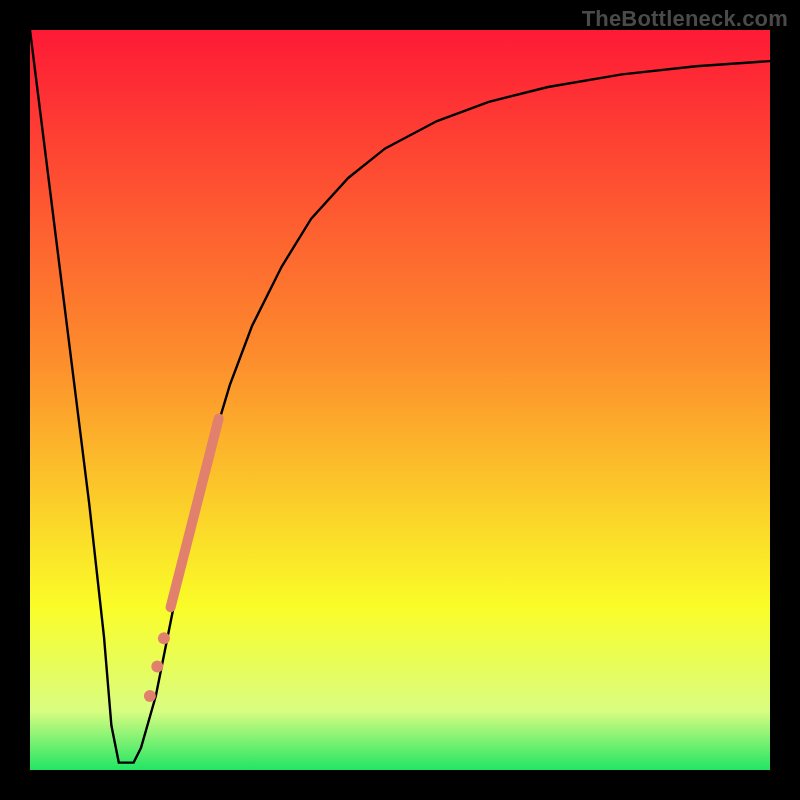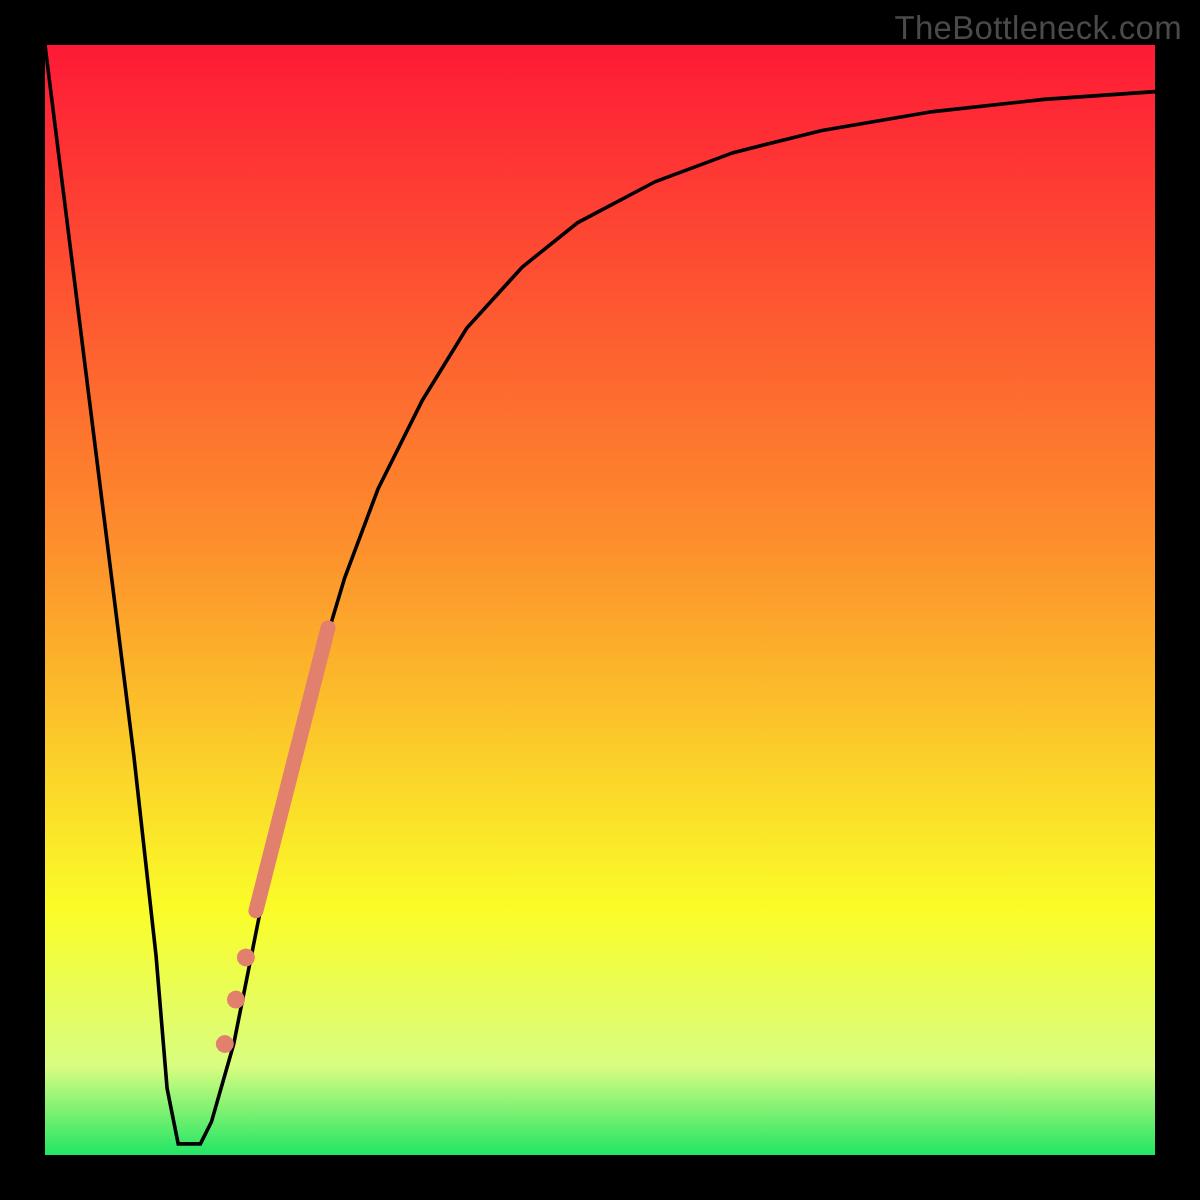--- a/index.html
+++ b/index.html
@@ -23,21 +23,21 @@
     width: 740px;
     height: 740px;
     overflow: hidden;
   }
   .watermark {
     position: absolute;
     top: 6px;
     right: 12px;
     font-family: Arial, Helvetica, sans-serif;
     font-size: 22px;
-    font-weight: 400;
+    font-weight: 700;
     color: #4a4a4a;
     letter-spacing: 0.2px;
     user-select: none;
   }
   svg { display: block; }
 </style>
 </head>
 <body>
 
 <div class="frame">

